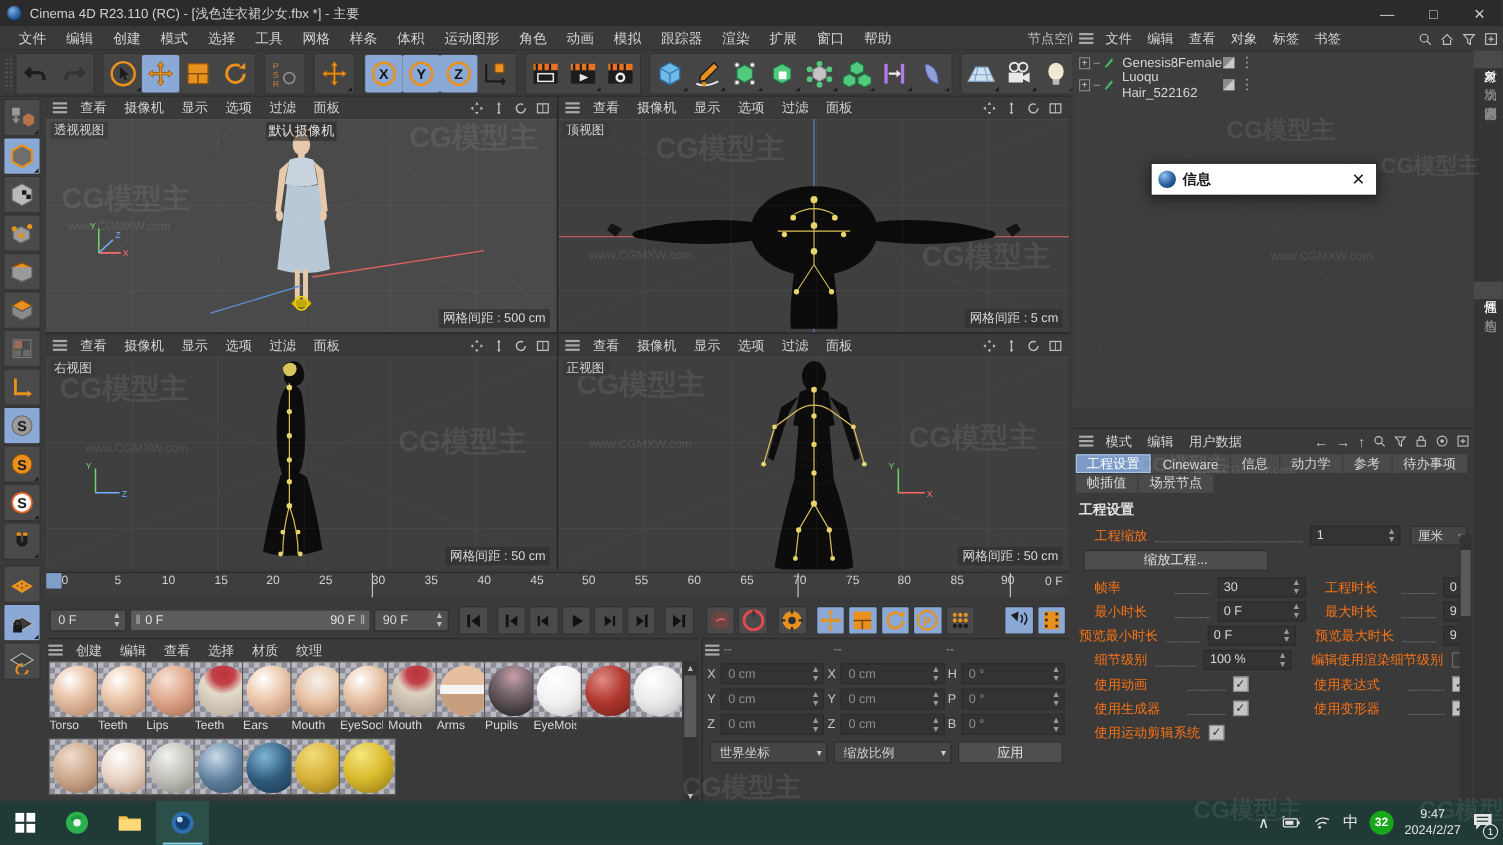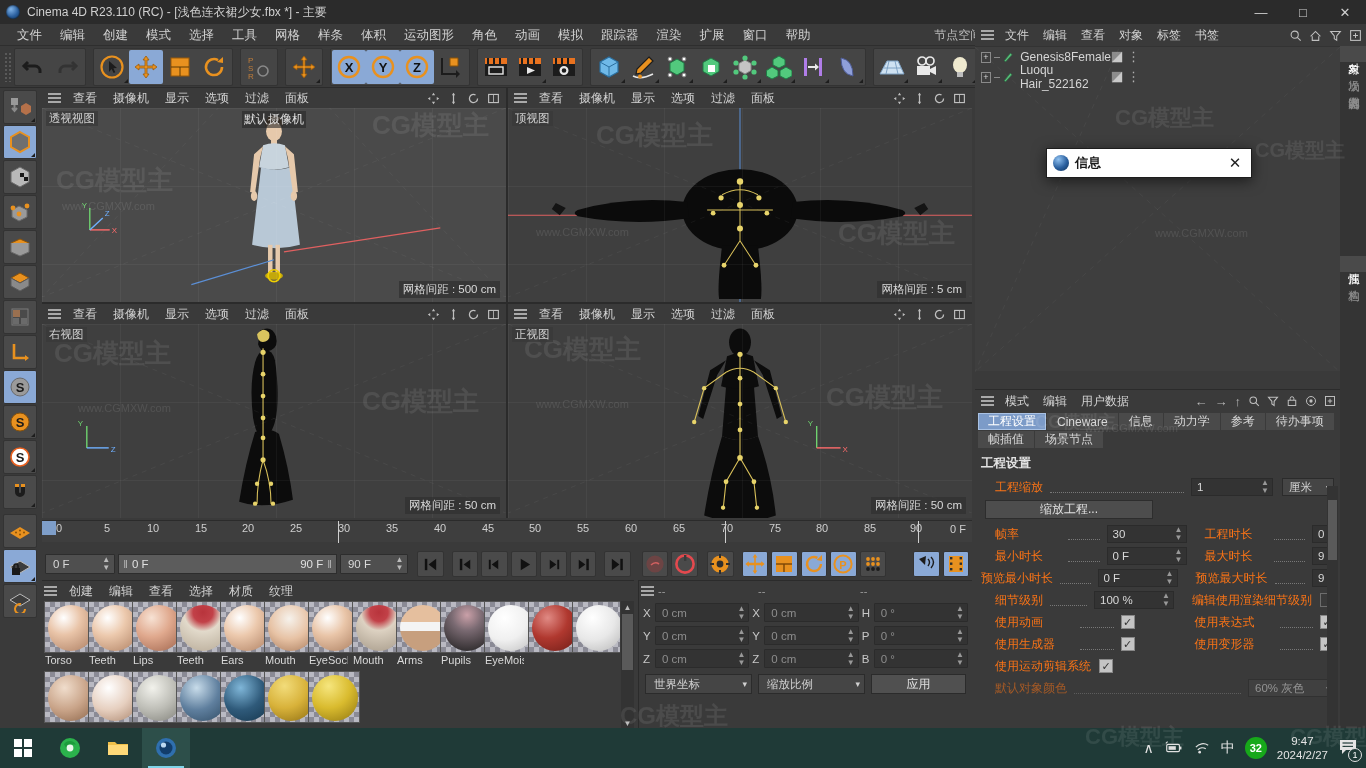--- a/index.html
+++ b/index.html
@@ -1560,28 +1560,20 @@
         <span class="pl" style="margin-left:56px; width:78px">使用变形器</span>
         <span class="dots"></span>
         <div class="chk">✓</div>
       </div>
 
       <div class="prow">
         <span class="pl" style="margin-left:14px">使用运动剪辑系统</span>
         <div class="chk" style="margin-left:4px">✓</div>
       </div>
 
-      <div class="prow" style="opacity:.55">
-        <span class="pl" style="margin-left:14px">默认对象颜色</span>
-        <span class="dots"></span>
-        <div class="psel" style="width:86px">
-            <span>60% 灰色</span>
-            <span class="arrow">▾</span>
-          </div>
-      </div>
 
       <div class="attr-scroll">
         <div class="thumb"></div>
       </div>
       <div class="wm" style="left:60px; top:20px; font-size:18px">CG模型主</div>
       <div class="wm-sm" style="left:110px; top:32px;">www.CGMXW.com</div>
     </div>
 
     <div class="vtabs">
       <div class="vtab act">对象</div>

